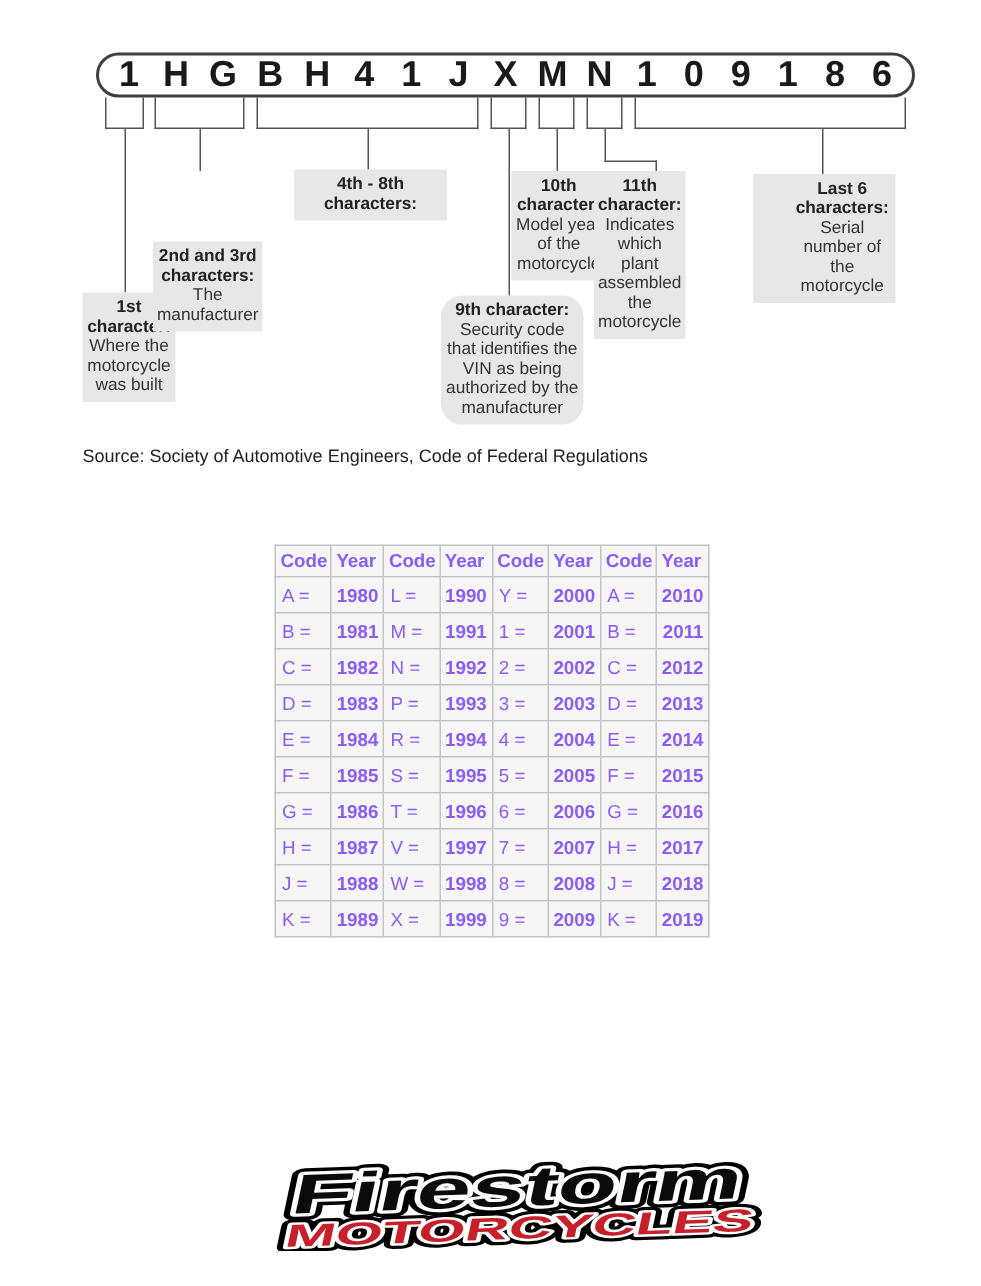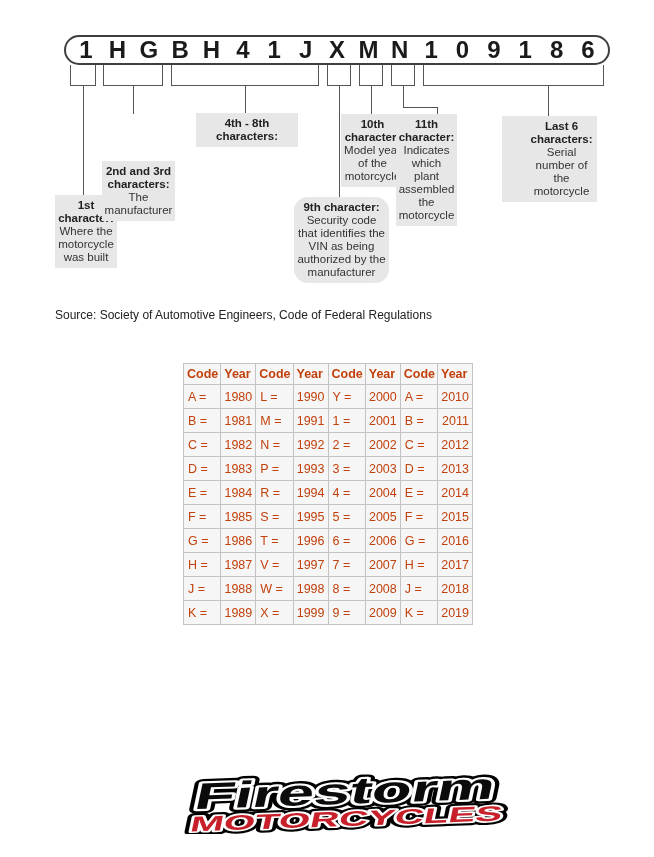--- a/index.html
+++ b/index.html
@@ -28,34 +28,34 @@
   .stem{position:absolute;width:1px;background:#555;}
   .hline{position:absolute;height:1px;background:#555;}
   
   .callout{
     position:absolute;background:#e7e7e7;padding:4px 2px;box-sizing:border-box;
     text-align:center;font-size:11.5px;line-height:13px;color:#333;
   }
   .callout-title{display:block;font-weight:bold;color:#222;white-space:pre-line;}
   .callout-body{display:block;white-space:pre-line;}
   
-  .source-note{position:absolute;left:55px;top:308px;font-size:12px;color:#222;}
+  .source-note{position:absolute;left:55px;top:297px;font-size:12px;color:#222;}
   
   .year-table{
     position:absolute;left:183px;top:363px;border-collapse:collapse;
-    font-size:12.5px;color:#c2410c;
+    font-size:12.5px;color:#8b5cf6;
   }
   .year-table th,.year-table td{
     border:1px solid #c3c3c3;background:#f6f6f6;width:35px;box-sizing:border-box;
     font-weight:normal;white-space:nowrap;
   }
   .year-table th{height:21px;font-weight:bold;text-align:left;padding:1px 2px 1px 3px;}
   .year-table td{height:24px;}
   .year-table td.code{text-align:left;padding-left:4px;}
-  .year-table td.year{text-align:right;padding-right:3px;}
+  .year-table td.year{text-align:right;padding-right:3px;font-weight:bold;}
   
   .help-text{
     position:absolute;left:0;top:655px;width:600px;text-align:center;
     font-size:21px;font-weight:bold;line-height:26px;color:#0f0f0f;white-space:pre-line;
   }
   
   .logo-wrap{position:absolute;left:163px;top:770px;width:360px;height:64px;}
 </style>
 </head>
 <body>

